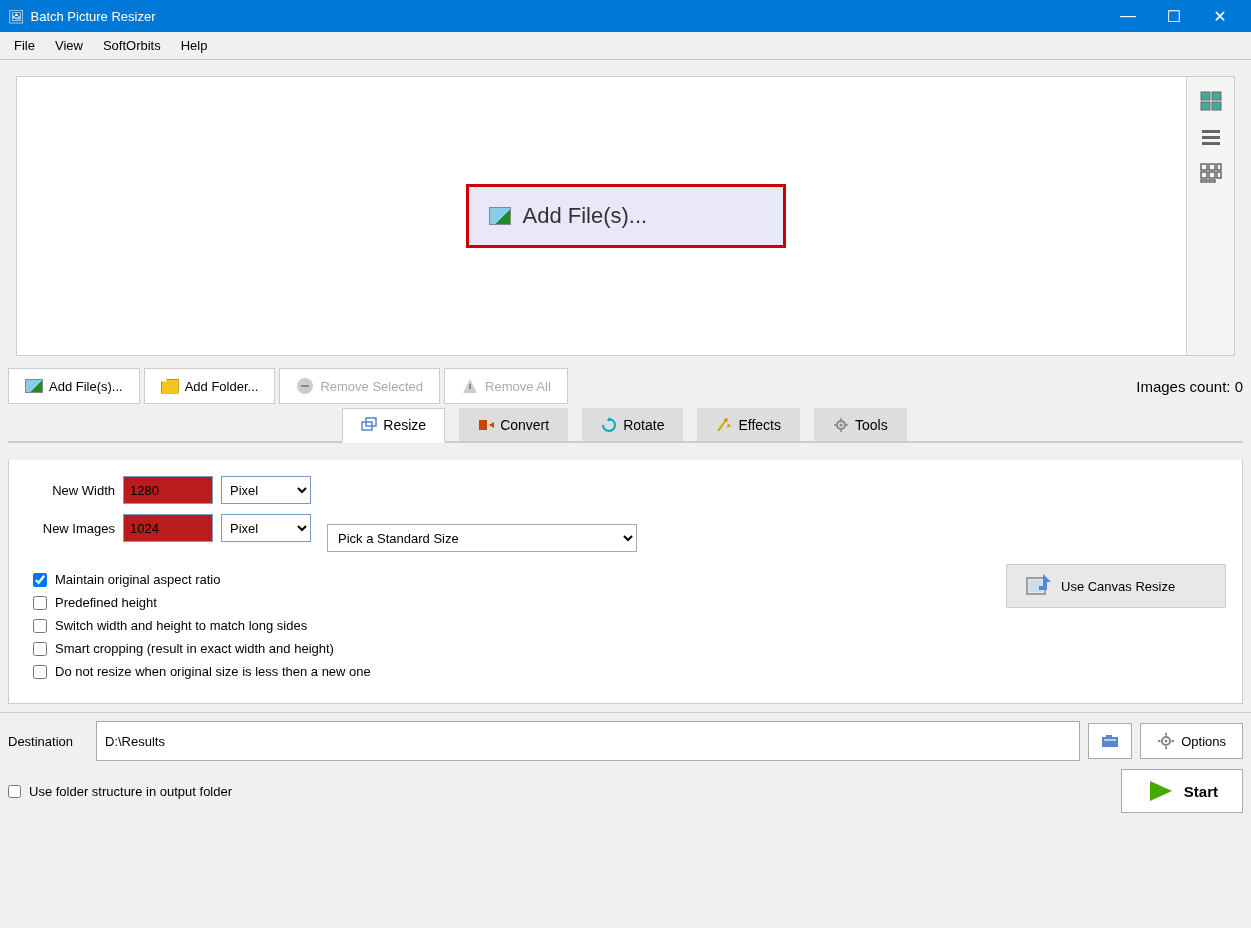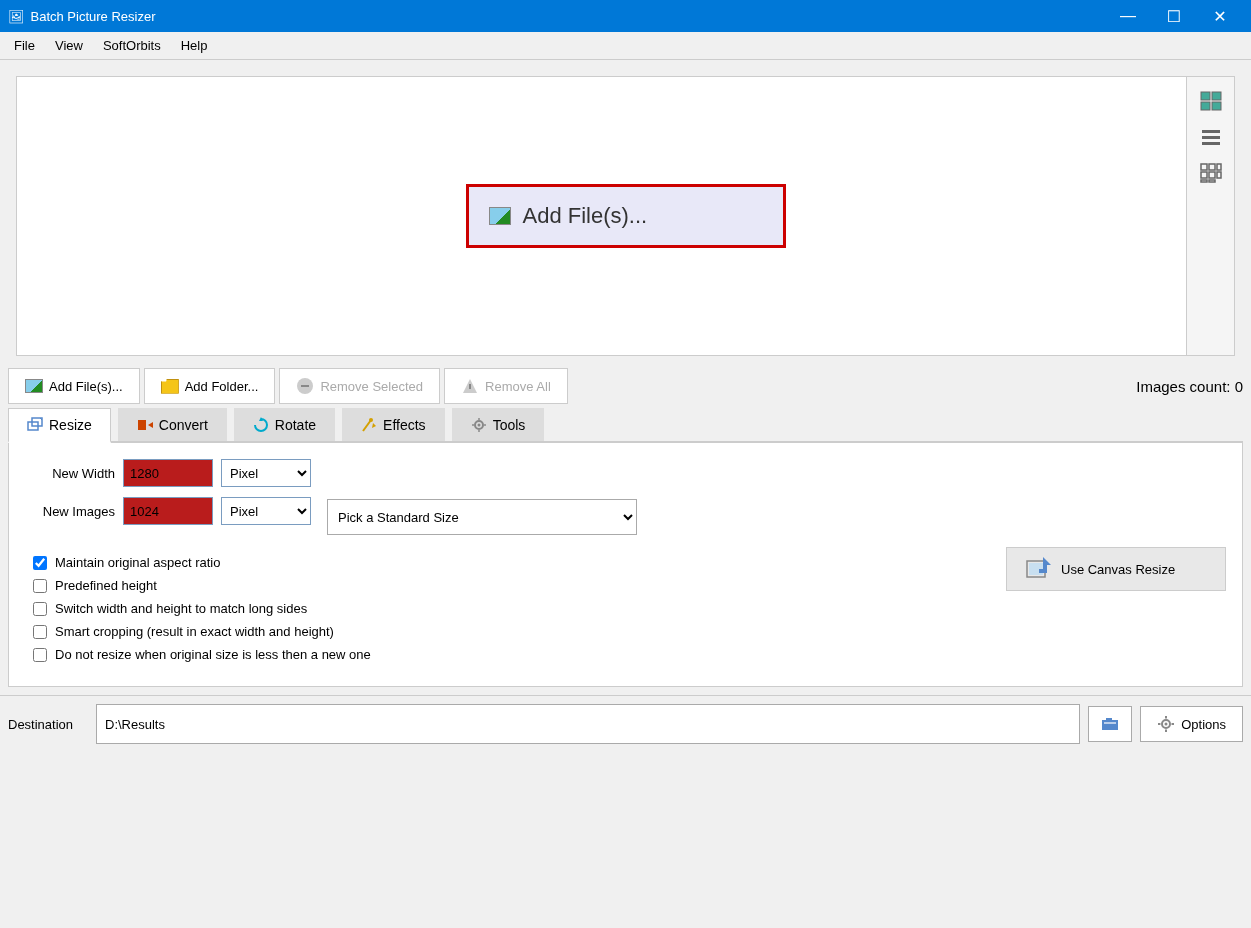--- a/index.html
+++ b/index.html
@@ -89,23 +89,24 @@
     #images-count { margin-left: auto; font-size: 15px; }
 
     
     #tabs-panel {
       background: #f0f0f0;
       padding: 0 8px 8px 8px;
     }
 
     #tabs-row {
       display: flex;
-      gap: 5px;
+      gap: 12px;
       border-bottom: 2px solid #ccc;
-      margin-bottom: 0;
+      margin-bottom: 17px;
+      justify-content: center;
     }
 
     .tab {
       display: flex; align-items: center; gap: 6px;
       padding: 8px 18px;
       cursor: pointer;
       font-size: 14px;
       border: 1px solid transparent;
       border-bottom: none;
       background: #ddd;
@@ -150,21 +151,21 @@
       width: 90px;
       height: 28px;
       border: 1px solid #7a9cc0;
       background: white;
       font-size: 13px;
       padding: 2px 4px;
     }
 
     .standard-size-select {
       width: 310px;
-      height: 36px;
+      height: 28px;
       border: 1px solid #aaa;
       background: white;
       font-size: 13px;
       padding: 2px 6px;
     }
 
     
     .check-row {
       display: flex;
       align-items: center;
@@ -525,15 +526,27 @@
           <circle cx="9" cy="9" r="4" fill="none" stroke="#888" stroke-width="2"></circle>
           <circle cx="9" cy="9" r="1.5" fill="#888"></circle>
           <line x1="9" y1="1" x2="9" y2="3.5" stroke="#888" stroke-width="2"></line>
           <line x1="9" y1="14.5" x2="9" y2="17" stroke="#888" stroke-width="2"></line>
           <line x1="1" y1="9" x2="3.5" y2="9" stroke="#888" stroke-width="2"></line>
           <line x1="14.5" y1="9" x2="17" y2="9" stroke="#888" stroke-width="2"></line>
         </svg>
         <span>Options</span>
       </button>
     </div>
+    <div style="display:flex; justify-content: space-between; align-items: center;">
+      <div id="folder-structure-row">
+        <input type="checkbox" style="">
+        <span>Use folder structure in output folder</span>
+      </div>
+      <button id="start-btn">
+        <svg width="30" height="28">
+          <polygon points="4,4 4,24 26,14" fill="#44aa00"></polygon>
+        </svg>
+        <span>Start</span>
+      </button>
+    </div>
   </div>
 
 </div>
 
 </body></html>

